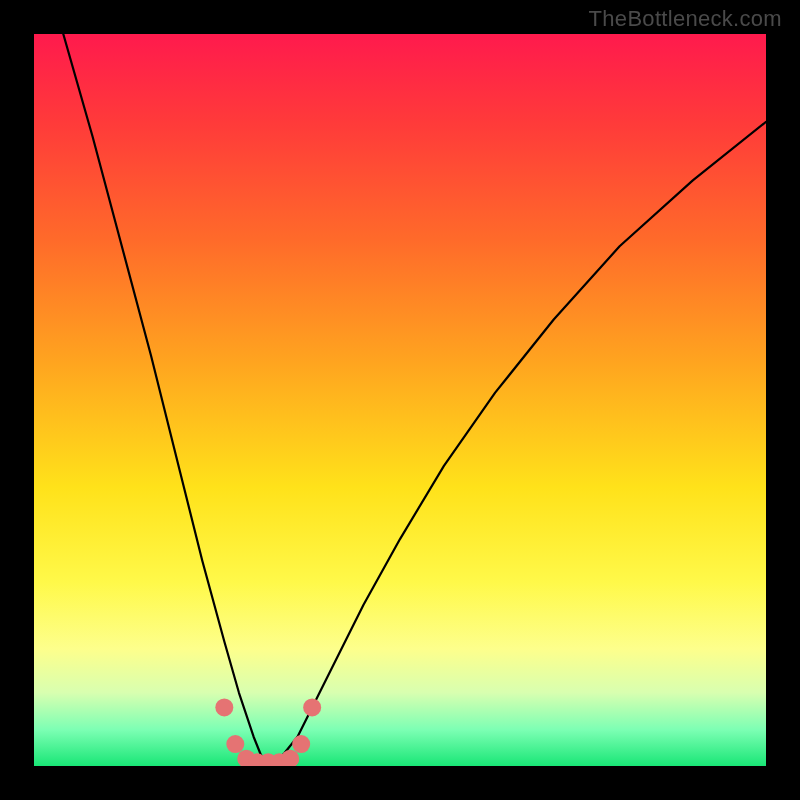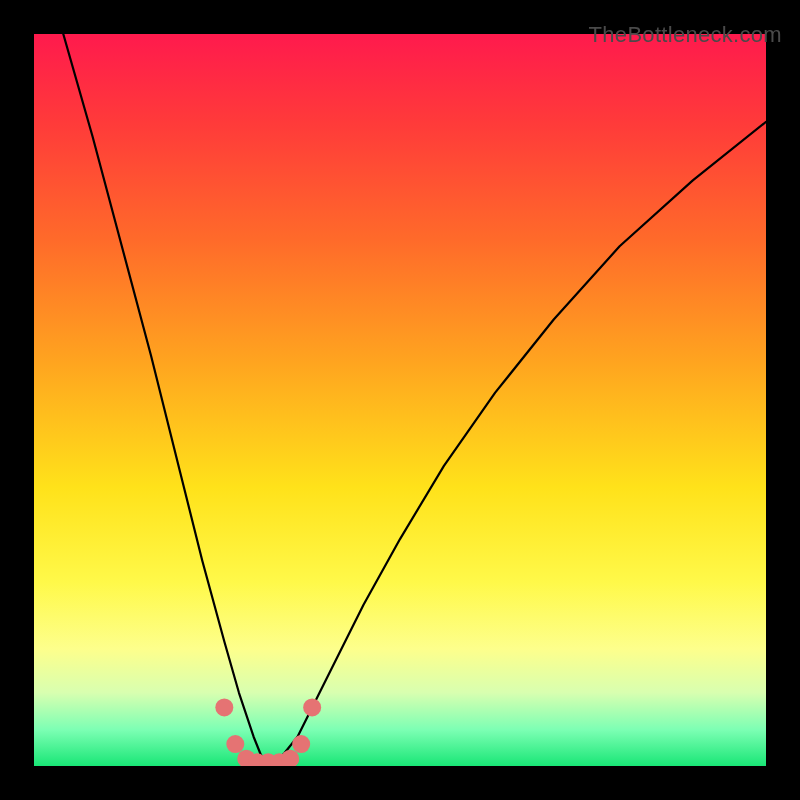--- a/index.html
+++ b/index.html
@@ -40,21 +40,20 @@
   }
   .watermark {
     position: absolute;
     top: 6px;
     right: 18px;
     color: #4a4a4a;
     font-size: 22px;
     font-weight: 500;
     letter-spacing: 0.3px;
     user-select: none;
-    margin-top: 16px;
   }
 </style>
 </head>
 <body>
 
 <div class="frame">
   <div class="plot">
     <svg id="plot-svg" viewBox="0 0 732 732" preserveAspectRatio="none">
         <path d="M29.28 0.00 L58.56 102.48 L87.84 212.28 L117.12 322.08 L146.40 439.20 L168.36 527.04 L190.32 607.56 L204.96 658.80 L219.60 702.72 L226.92 721.02 L234.24 728.34 L241.56 728.34 L248.88 721.02 L263.52 702.72 L278.16 673.44 L300.12 629.52 L329.40 570.96 L366.00 505.08 L409.92 431.88 L461.16 358.68 L519.72 285.48 L585.60 212.28 L658.80 146.40 L732.00 87.84" fill="none" stroke="#000000" stroke-width="2.2" stroke-linecap="round" stroke-linejoin="round"></path>
         <circle cx="190.32" cy="673.44" r="9" fill="#e57373"></circle>

